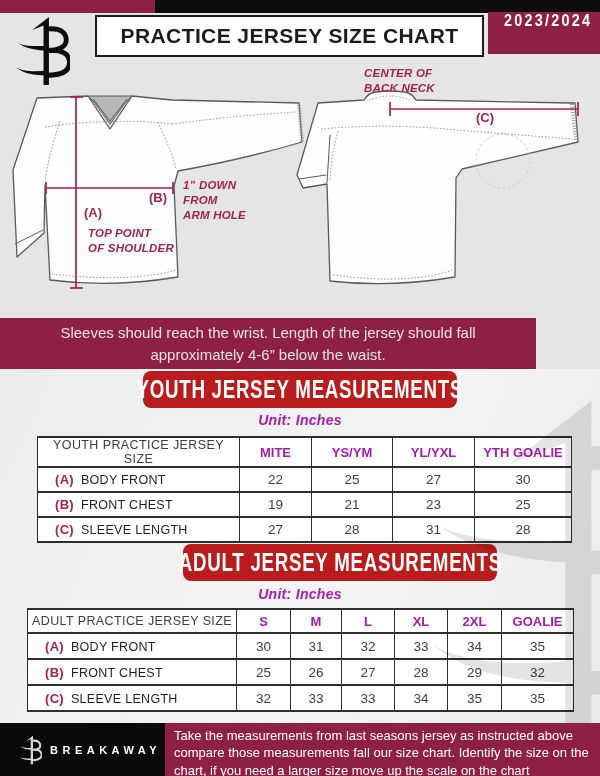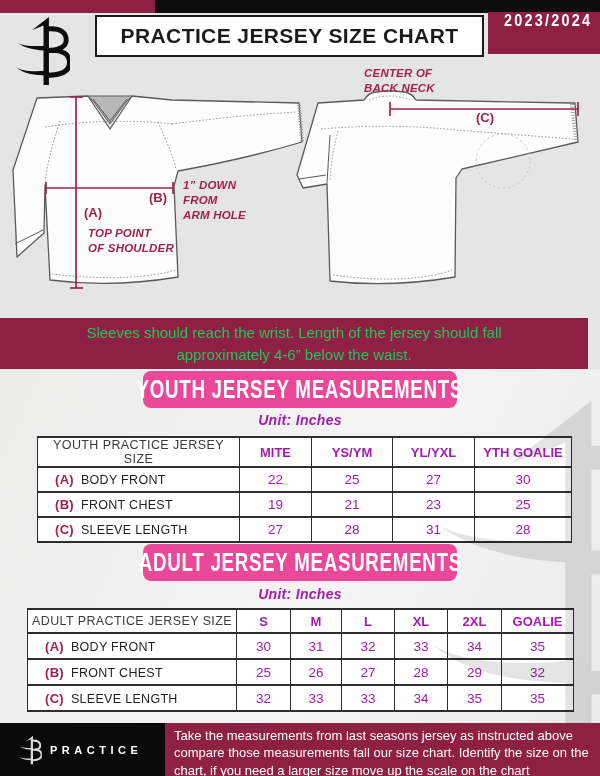--- a/index.html
+++ b/index.html
@@ -31,49 +31,49 @@
   .seam{fill:none;stroke:#8f8f8f;stroke-width:.9;stroke-dasharray:1.6,1.8;}
   .thinline{fill:none;stroke:#5a5a5a;stroke-width:1;}
   .cuffhatch{fill:none;stroke:#9b9b9b;stroke-width:4;stroke-dasharray:1,1.7;}
   .dimline{stroke:var(--accent-line,#A2234A);stroke-width:1.7;}
   .numcircle{fill:none;stroke:#c9c9c9;stroke-width:1;stroke-dasharray:2.5,2.5;}
   .dim-tag{position:absolute;font-weight:bold;font-size:13px;color:var(--accent-line,#A2234A);}
   .dim-note{position:absolute;font-style:italic;font-weight:600;font-size:11.5px;line-height:1.3;
     color:var(--accent-line,#A2234A);white-space:pre-line;letter-spacing:.2px;}
 
   
-  .banner{position:absolute;left:0;top:318px;width:588px;height:51px;background:var(--maroon,#8E2043);
-    display:flex;align-items:center;justify-content:center;text-align:center;color:#22c55e;
+  .banner{position:absolute;left:0;top:318px;width:536px;height:51px;background:var(--maroon,#8E2043);
+    display:flex;align-items:center;justify-content:center;text-align:center;color:#e5e5e5;
     font-size:15px;line-height:1.45;white-space:pre-line;}
 
   
   .lower{position:absolute;left:0;top:369px;width:600px;height:354px;
     background:linear-gradient(115deg,#ececeb 0%,#f5f4f4 55%,#ecebeb 100%);}
   .watermark{position:absolute;left:432px;top:393px;width:262px;height:345px;color:#dedddd;
     mix-blend-mode:multiply;opacity:.8;pointer-events:none;}
 
-  .pill{position:absolute;left:143px;width:314px;height:37px;background:#ec4899;border-radius:8px;
+  .pill{position:absolute;left:143px;width:314px;height:37px;background:#b91c1c;border-radius:8px;
     display:flex;align-items:center;justify-content:center;}
   .pill span{color:#fff;font-weight:bold;font-size:26px;letter-spacing:1px;transform:scaleX(.72);white-space:nowrap;}
   #youth-pill{top:371px;}
-  #adult-pill{top:544px;}
+  #adult-pill{top:544px;margin-left:40px;}
   .unit{position:absolute;left:0;width:600px;text-align:center;font-style:italic;font-weight:bold;
     font-size:14px;color:#a21caf;letter-spacing:.3px;}
   #youth-unit{top:412px;}
   #adult-unit{top:586px;}
 
   
   table{border-collapse:collapse;position:absolute;table-layout:fixed;border-radius:28px;}
   #youth-table{left:37px;top:436px;width:534px;}
   #adult-table{left:27px;top:608px;width:546px;padding-left:12px;}
   th,td{border:1px solid #2e2e2e;border-top-width:2px;border-bottom-width:2px;background:#fff;overflow:hidden;}
   th{font-size:12.5px;color:#222;height:24px;text-align:center;}
   th.sizehdr{font-weight:bold;font-size:13px;color:#a21caf;}
   th.firsthdr{font-weight:normal;color:#3c3c3c;letter-spacing:.4px;}
-  td{font-size:13.5px;color:#a21caf;text-align:center;height:25px;}
+  td{font-size:13.5px;color:#404040;text-align:center;height:25px;}
   #adult-table td{height:26px;}
   td.rowlabel{text-align:left;padding-left:17px;font-size:12.5px;color:#1f1f1f;letter-spacing:.3px;}
   td.rowlabel .tag{color:var(--accent-line,#A2234A);font-weight:bold;font-size:13px;margin-right:7px;}
 
   
   .f-black{position:absolute;left:0;top:723px;width:165px;height:53px;background:#0a0a0a;
     display:flex;align-items:center;padding-left:19px;gap:8px;}
   .f-logo{width:23px;height:30px;color:#d8d8d8;flex:0 0 auto;}
   .f-brand{color:#fff;font-size:11px;font-weight:bold;letter-spacing:4.5px;white-space:nowrap;}
   .f-maroon{position:absolute;left:165px;top:723px;width:435px;height:53px;background:var(--maroon,#8E2043);
@@ -264,17 +264,17 @@
   </table>
 
   <svg class="watermark" viewBox="0 0 100 132" preserveAspectRatio="xMinYMin meet">
       <use href="#blogo"></use>
     </svg>
 
   <div class="f-black">
     <svg class="f-logo" viewBox="0 0 100 132">
         <use href="#blogo"></use>
       </svg>
-    <span class="f-brand">PRACTICE</span>
+    <span class="f-brand">BREAKAWAY</span>
   </div>
   <div class="f-maroon">Take the measurements from last seasons jersey as instructed above compare those measurements  fall our size chart. Identify the size on the chart, if you need a larger size move up the scale on the chart</div>
 
 </div>
 
 </body></html>

